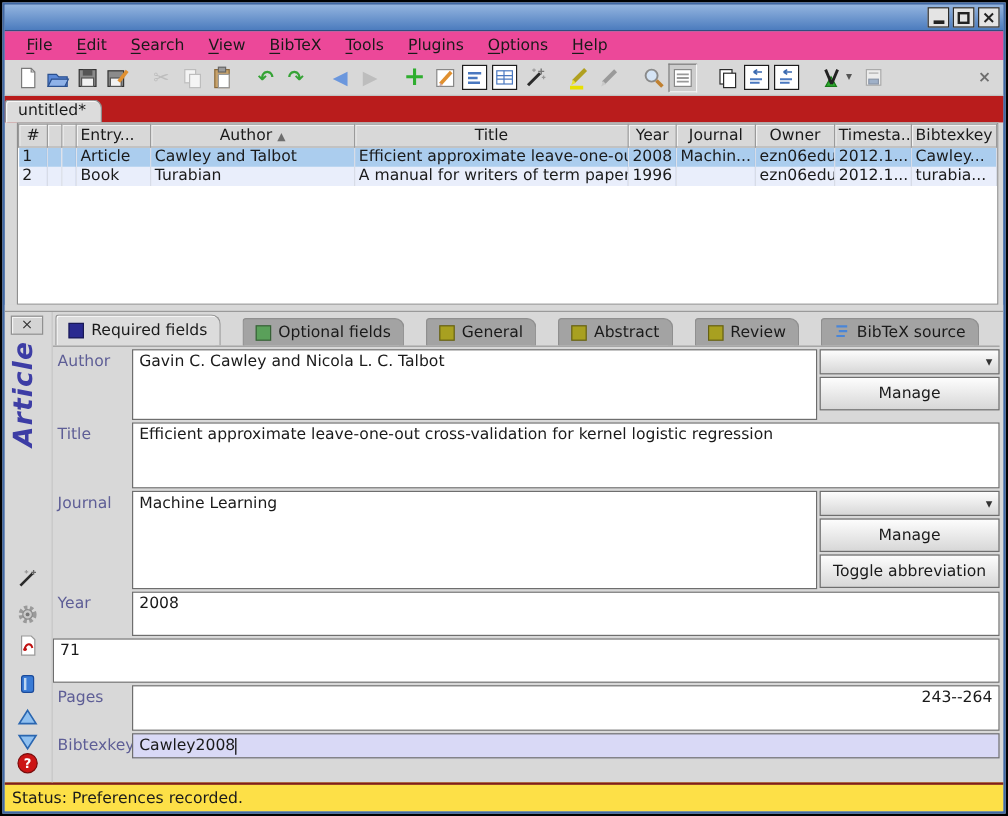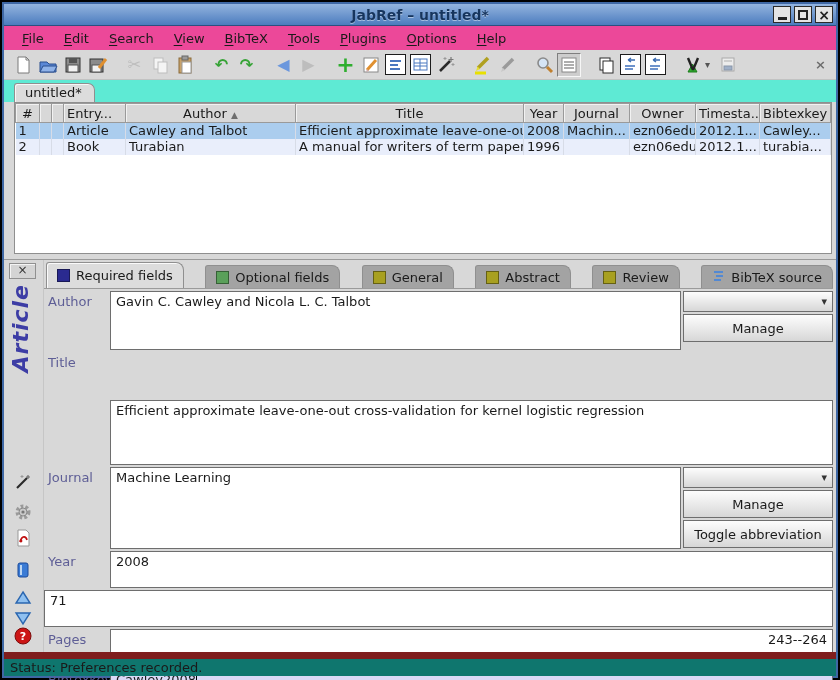--- a/index.html
+++ b/index.html
@@ -39,22 +39,22 @@
   .blue  { color:#6b97dd; }
   .plus  { color:#2fae2f; font-size:22px; font-weight:900; line-height:20px; }
   .boxed { border:1px solid #1c1c1c; background:#fff; width:21px; height:21px;
            display:flex; align-items:center; justify-content:center; }
   .pressed { border:1px solid; border-color:#7e7e7e #f6f6f6 #f6f6f6 #7e7e7e; background:#cdcdcd;
              width:24px; height:24px; display:flex; align-items:center; justify-content:center; }
   .dd { font-size:10px; color:#555; width:10px; }
   .tb-close { margin-left:auto; color:#6e6e6e; font-weight:bold; font-size:13px; padding-right:4px; }
 
   
-  .tabstrip { height:22px; flex:0 0 22px; display:flex; align-items:flex-end; padding-left:10px;
-              background:#5eead4; }
+  .tabstrip { height:22px; flex:0 0 22px; display:flex; align-items:flex-end; 
+              background:#b91c1c; }
   .filetab { height:19px; padding:1px 12px 0 10px; border:1px solid #8f8f8f; border-bottom:none;
              border-radius:3px 7px 0 0; background:#dcdcdc; box-shadow:inset 1px 1px 0 #f7f7f7; }
 
   
   .tablepanel { height:152px; flex:0 0 152px; background:#fff; border:1px solid #8f8f8f;
                 margin:0 4px 0 10px; overflow:hidden; }
   table { width:100%; border-collapse:collapse; table-layout:fixed; }
   th { height:19px; background:#d8d8d8; font-weight:normal; border:1px solid #9a9a9a;
        box-shadow:inset 1px 1px 0 #f2f2f2; overflow:hidden; white-space:nowrap; padding:0 3px; }
   td { height:16px; overflow:hidden; white-space:nowrap; padding:0 3px;
@@ -70,21 +70,21 @@
   .leftstrip { width:40px; flex:0 0 40px; position:relative; border-right:1px solid #c6c6c6; }
   .eclose { position:absolute; top:3px; left:5px; width:27px; height:16px; border:1px solid #909090;
             background:#d4d4d4; box-shadow:inset 1px 1px 0 #f4f4f4; text-align:center;
             font-size:12px; line-height:13px; color:#333; }
   .etype { position:absolute; top:24px; left:4px; writing-mode:vertical-rl; transform:rotate(180deg);
            font-size:22px; font-weight:bold; font-style:italic; color:#3d3da5; letter-spacing:1px; }
   .sicon { position:absolute; left:9px; width:20px; height:20px; display:flex;
            align-items:center; justify-content:center; }
 
   .editmain { flex:1; display:flex; flex-direction:column; min-width:0; padding-right:3px; }
-  .etabs { height:28px; flex:0 0 28px; display:flex; align-items:flex-end; gap:18px; padding-left:2px;justify-content:space-between; }
+  .etabs { height:28px; flex:0 0 28px; display:flex; align-items:flex-end; gap:18px; padding-left:2px; }
   .etab { height:23px; display:flex; align-items:center; gap:6px; padding:0 10px;
           border:1px solid #8f8f8f; border-bottom:none; border-radius:3px 8px 0 0;
           background:#a3a3a3; white-space:nowrap; }
   .etab.active { height:26px; background:#dcdcdc; box-shadow:inset 1px 1px 0 #fafafa; }
   .sq { width:13px; height:13px; border:1px solid rgba(0,0,0,.4); flex:0 0 13px; }
 
   .fieldsarea { flex:1; border-top:1px solid #9a9a9a; display:flex; flex-direction:column;
                 padding-top:2px; min-height:0; }
   .frow { display:flex; margin-bottom:2px; }
   .flabel { width:66px; flex:0 0 66px; color:#5e5e96; padding:3px 2px 0 4px; overflow:hidden;
@@ -92,35 +92,34 @@
   .fbox { flex:1; background:#fff; border:1px solid #6e6e6e; padding:2px 5px; overflow:hidden; }
   .fside { width:152px; flex:0 0 152px; padding-left:2px; display:flex; flex-direction:column; gap:2px; }
   .combo { height:21px; border:1px solid #6e6e6e; background:linear-gradient(#fdfdfd,#d7d7d7);
            position:relative; }
   .combo .arr { position:absolute; right:5px; top:3px; font-size:11px; color:#333; }
   .btn { height:28px; border:1px solid #6e6e6e; background:linear-gradient(#fdfdfd,#d7d7d7);
          display:flex; align-items:center; justify-content:center; }
   .focusfield { background:#d9d9f6; }
   .caret { display:inline-block; width:1px; height:14px; background:#000; vertical-align:text-bottom; }
 
-  .h-author { height:59px; } .h-title { height:65px;margin-top:48px; } .h-journal { height:82px; }
+  .h-author { height:59px; } .h-title { height:55px; } .h-journal { height:82px; }
   .h-year { height:37px; } .h-volume { height:37px; } .h-pages { height:38px;text-align:right; }
   .h-key { height:21px; }
 
   
-  .statusbar { height:24px; flex:0 0 24px; border-top:7px solid #7f1d1d; background:#0f766e;
+  .statusbar { height:24px; flex:0 0 24px; border-top:2px solid #7f1d1d; background:#fde047;
                display:flex; align-items:center; padding:0 6px; }
 </style>
 </head>
 <body>
 
 <div class="win">
 
   <div class="titlebar">
-    <span class="title-text">JabRef – untitled*</span>
     <div class="winbtns">
       <div class="winbtn">
           <span class="glyph-min"></span>
         </div>
       <div class="winbtn">
           <span class="glyph-max"></span>
         </div>
       <div class="winbtn">
           <span class="glyph-close">×</span>
         </div>

